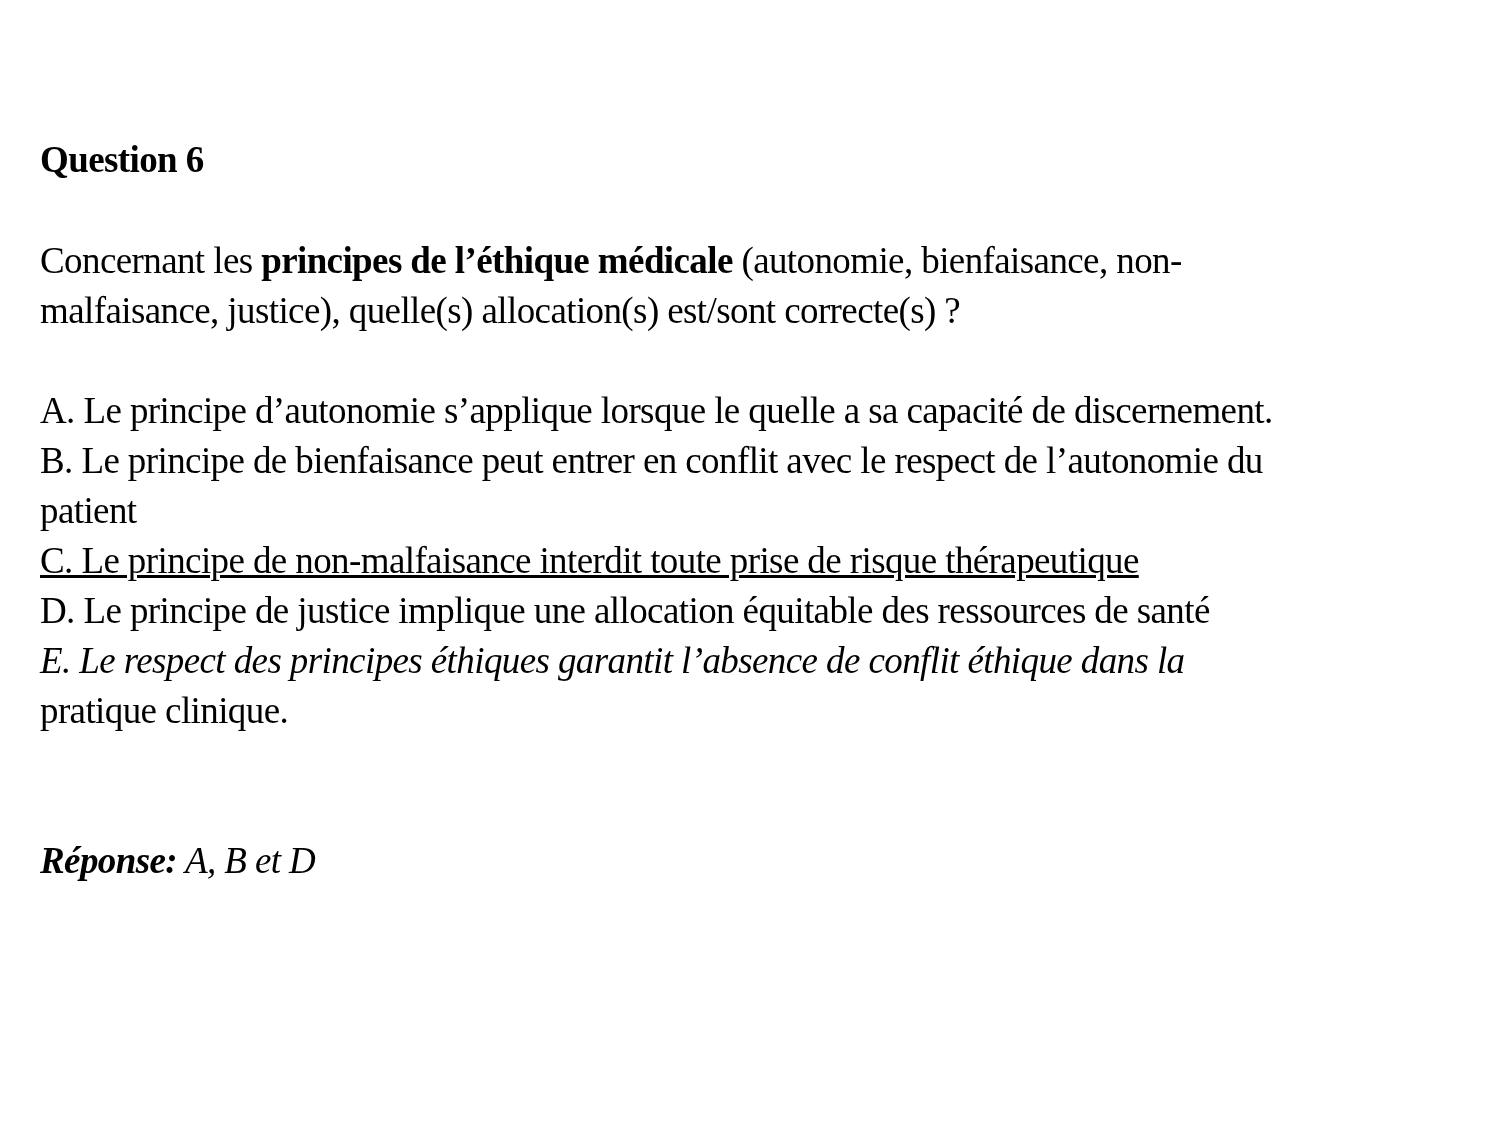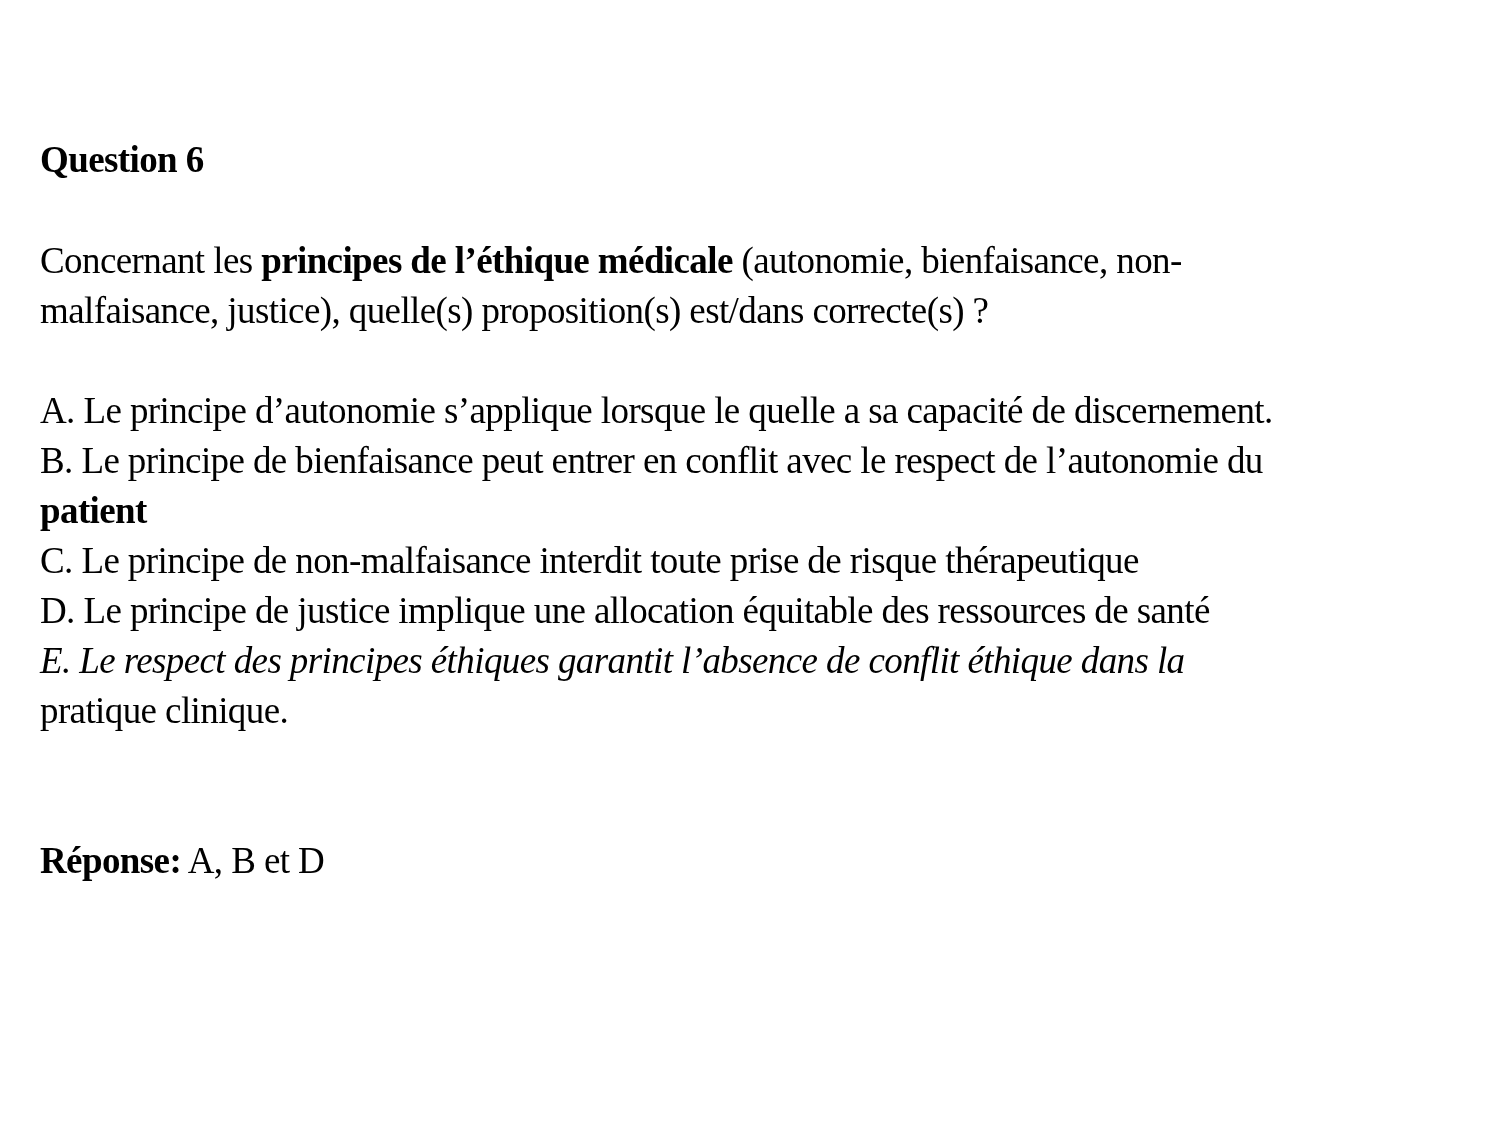--- a/index.html
+++ b/index.html
@@ -35,27 +35,27 @@
 </head>
 <body>
 
 <div class="page">
 
   <div class="line b" style="top:135px;">Question 6</div>
 
   <div class="line" style="top:236px;">
     <span>Concernant les </span><span class="b">principes de l’éthique médicale</span><span> (autonomie, bienfaisance, non-</span>
   </div>
-  <div class="line" style="top:286px;">malfaisance, justice), quelle(s) proposition(s) est/dans correcte(s) ?</div>
+  <div class="line" style="top:286px;">malfaisance, justice), quelle(s) allocation(s) est/sont correcte(s) ?</div>
 
   <div class="line" style="top:386px;">A. Le principe d’autonomie s’applique lorsque le quelle a sa capacité de discernement.</div>
   <div class="line" style="top:436px;">B. Le principe de bienfaisance peut entrer en conflit avec le respect de l’autonomie du</div>
-  <div class="line" style="top:486px;font-weight:bold;">patient</div>
-  <div class="line" style="top:536px;">C. Le principe de non-malfaisance interdit toute prise de risque thérapeutique</div>
+  <div class="line" style="top:486px;">patient</div>
+  <div class="line" style="top:536px;text-decoration:underline;">C. Le principe de non-malfaisance interdit toute prise de risque thérapeutique</div>
   <div class="line" style="top:586px;font-family:Liberation Serif, serif;">D. Le principe de justice implique une allocation équitable des ressources de santé</div>
   <div class="line" style="top:636px;font-style:italic;">E. Le respect des principes éthiques garantit l’absence de conflit éthique dans la</div>
   <div class="line" style="top:686px;">pratique clinique.</div>
 
-  <div class="line" style="top:836px;">
+  <div class="line" style="top:836px;font-style:italic;">
     <span class="b">Réponse:</span><span> A, B et D</span>
   </div>
 
 </div>
 
 </body></html>

